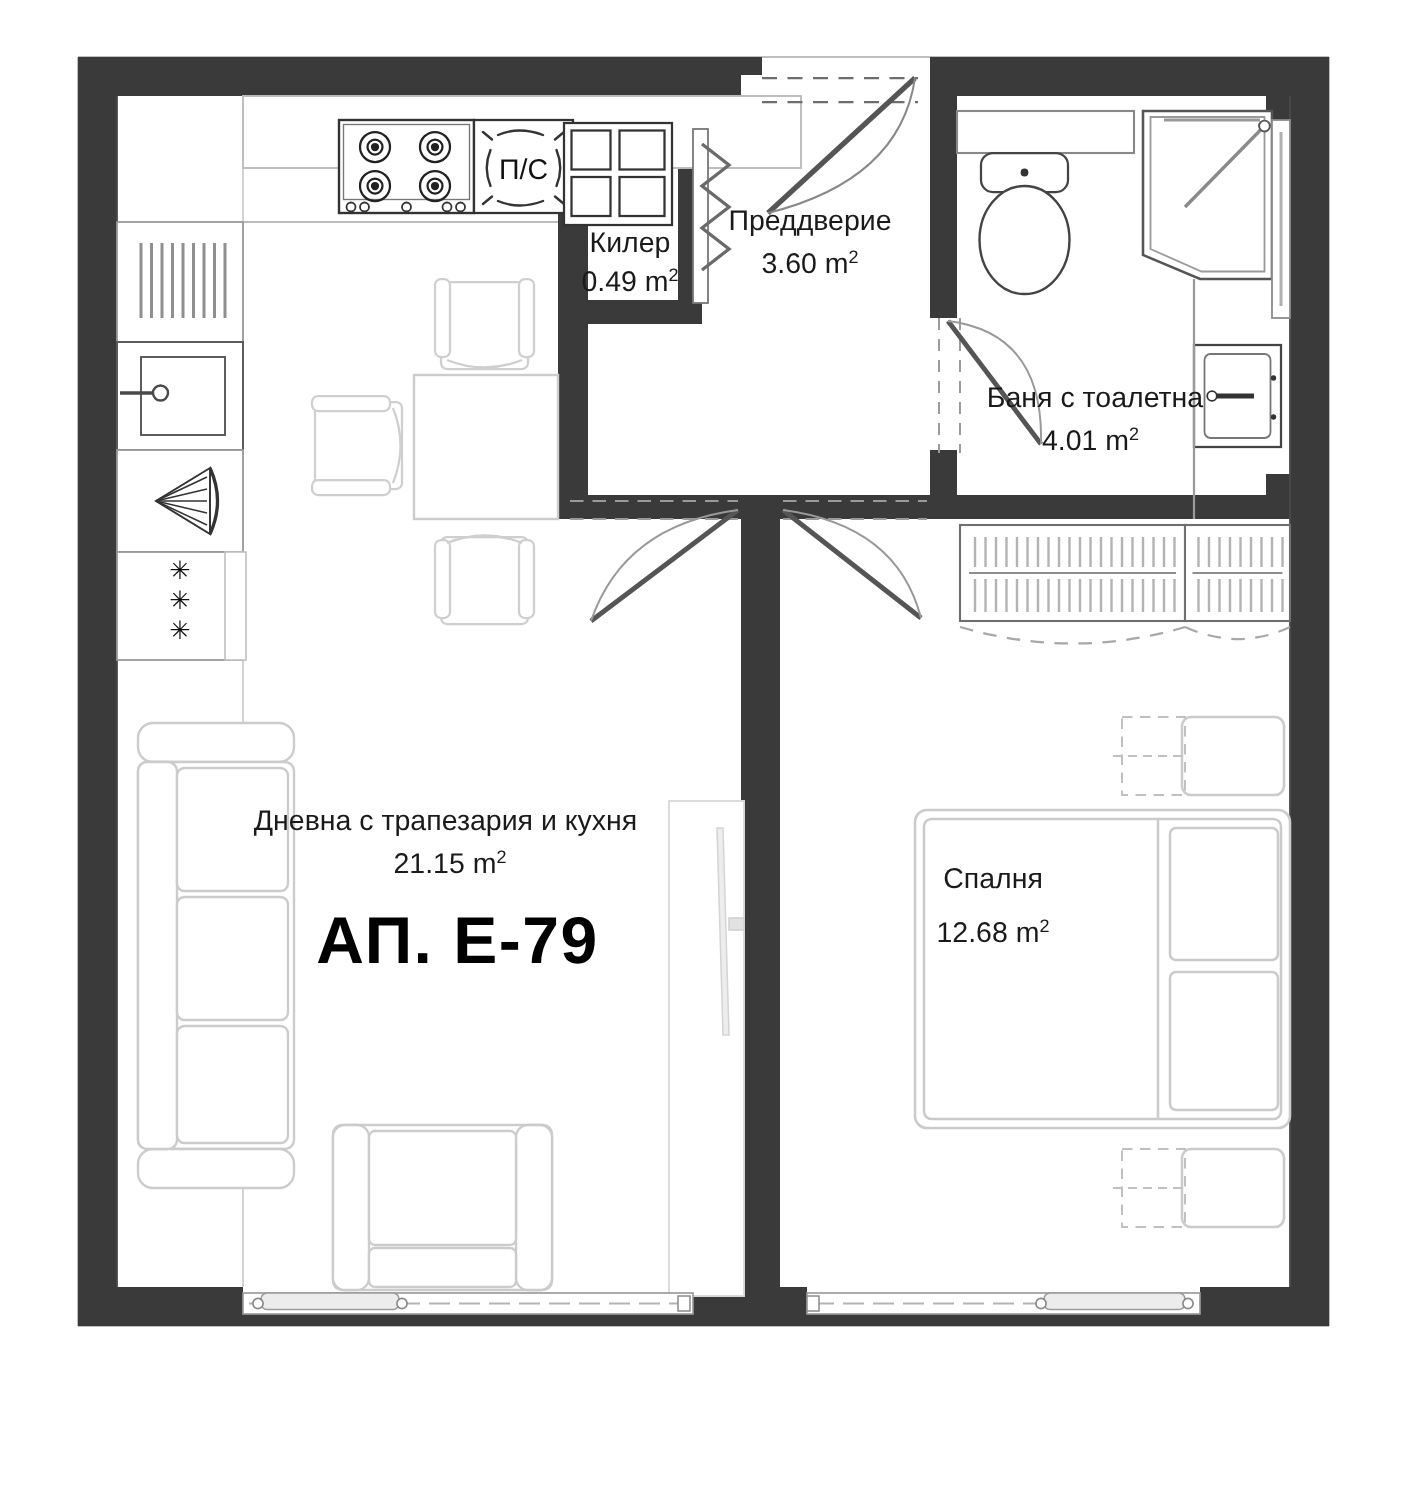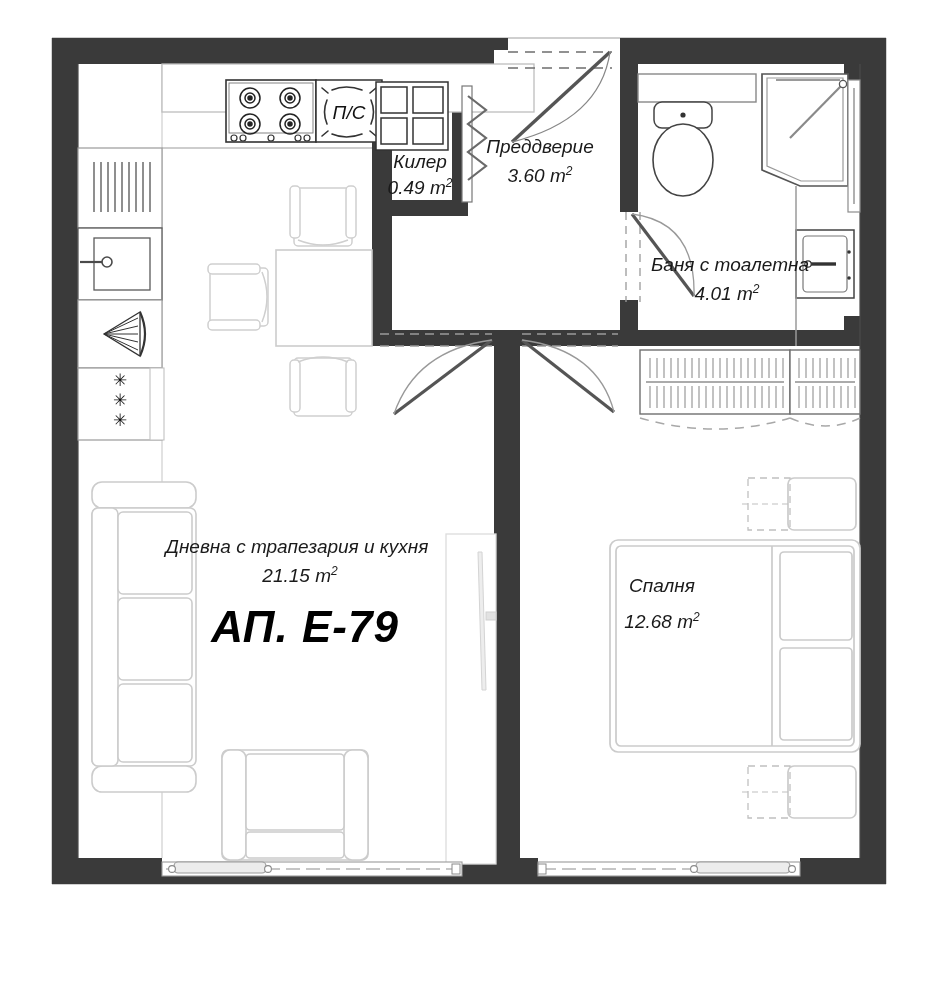--- a/index.html
+++ b/index.html
@@ -1,17 +1,17 @@
 <!DOCTYPE html>
 <html><head>
 <meta charset="utf-8">
 <style>
   html,body{margin:0;padding:0;background:#ffffff;}
   body{font-family:"Liberation Sans","DejaVu Sans",sans-serif;}
-  #plan-root{position:relative;width:938px;height:1004px;background:#be185d;overflow:hidden;font-style:italic;}
+  #plan-root{position:relative;width:938px;height:1004px;background:#be185d;overflow:hidden;}
   svg{display:block;}
   .rlabel{font-family:"Liberation Sans","DejaVu Sans",sans-serif;fill:#1a1a1a;text-anchor:middle;}
   .rname{font-size:19px;}
   .rarea{font-size:19px;}
   .aptlabel{font-family:"Liberation Sans","DejaVu Sans",sans-serif;fill:#000;text-anchor:middle;font-size:44px;font-weight:bold;letter-spacing:1px;}
   .sup{font-size:12px;}
 </style>
 </head>
 <body>
 

